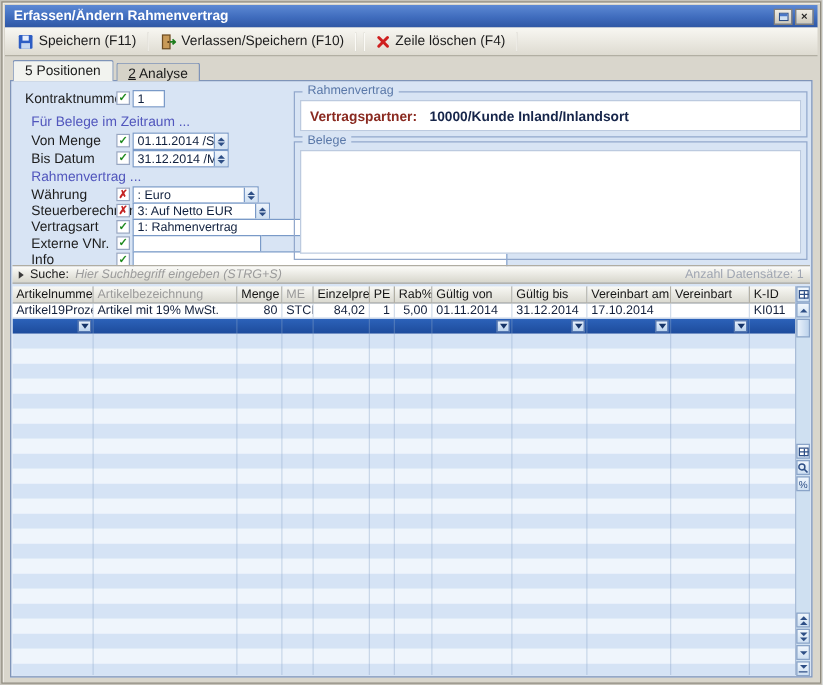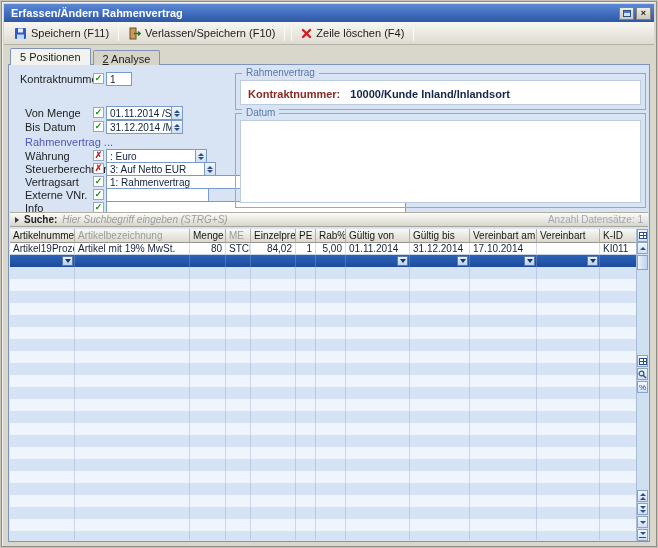--- a/index.html
+++ b/index.html
@@ -41,21 +41,21 @@
   .fs{position:absolute;border:1px solid #92a8cc;}
   .fs .legend{position:absolute;top:-7px;left:6px;background:#d8e4f4;padding:0 4px;font-size:10px;color:#5a78a8;white-space:nowrap;}
   .fs .inner{position:absolute;inset:6px 4px 4px;background:#fff;border:1px solid #bccadf;}
   .vpline{position:absolute;left:7px;top:7px;font-size:11px;font-weight:bold;white-space:nowrap;}
   .vplabel{color:#8a2a20;}
   .vpvalue{color:#16254a;margin-left:10px;}
   
   .searchbar{position:absolute;left:1px;right:1px;top:147px;height:15px;display:flex;align-items:center;gap:5px;
     background:linear-gradient(#fcfcf9,#d7d6cc);border-top:1px solid #b0ada2;border-bottom:1px solid #a6a398;padding:0 5px;font-size:10px;}
   .search-arrow{width:0;height:0;border-top:3px solid transparent;border-bottom:3px solid transparent;border-left:4px solid #3a3a3a;}
-  .search-label{font-weight:bold;color:#222;}
+  .search-label{font-weight:normal;color:#222;}
   .search-ph{font-style:italic;color:#9b9b9b;flex:1;white-space:nowrap;overflow:hidden;}
   .search-count{color:#a0a6b2;white-space:nowrap;}
   
   .ghead{position:absolute;left:1px;top:164px;height:14px;display:flex;overflow:hidden;width:627px;}
   .ghc{height:14px;background:linear-gradient(#f9f9f5,#dad9d0);border-right:1px solid #b3b0a5;border-bottom:1px solid #97948a;
     font-size:10px;color:#161616;padding:1px 3px;white-space:nowrap;overflow:hidden;flex:none;}
   .ghc-gray{color:#9b9b9b;}
   .gbody{position:absolute;left:1px;top:178px;bottom:1px;width:627px;overflow:hidden;background:#eff5fc;}
   .grow{display:flex;height:12px;flex:none;}
   .gc{height:12px;font-size:10px;color:#14213c;padding:0 3px;line-height:12px;white-space:nowrap;overflow:hidden;
@@ -137,20 +137,21 @@
   </div>
 
   <div class="tabpage">
 
     <span class="flabel" style="left:11px;top:8px">Kontraktnummer</span>
     <span class="chk yes" style="left:84px;top:8px"></span>
     <span class="fld" style="left:97px;top:7px;width:26px">
         <span>1</span>
       </span>
 
+    <span class="sect" style="left:16px;top:27px">Für Belege im Zeitraum ...</span>
 
     <span class="flabel" style="left:16px;top:42px">Von Menge</span>
     <span class="chk yes" style="left:84px;top:42px"></span>
     <span class="fld has-spin" style="left:97px;top:41px;width:77px">
       <span>01.11.2014 /Sa</span>
       <span class="spinbtn">
           <i class="tri-u"></i>
           <i class="tri-d"></i>
         </span>
     </span>
@@ -206,27 +207,27 @@
     <span class="flabel" style="left:16px;top:137px">Info</span>
     <span class="chk yes" style="left:84px;top:137px"></span>
     <span class="fld" style="left:97px;top:136px;width:300px">
         <span></span>
       </span>
 
     <div class="fs" style="left:226px;top:8px;width:411px;height:37px">
       <span class="legend">Rahmenvertrag</span>
       <div class="inner">
         <span class="vpline">
-          <span class="vplabel">Kontraktnummer:</span><span class="vpvalue">10000/Kunde Inland/Inlandsort</span>
+          <span class="vplabel">Vertragspartner:</span><span class="vpvalue">10000/Kunde Inland/Inlandsort</span>
         </span>
       </div>
     </div>
 
     <div class="fs" style="left:226px;top:48px;width:411px;height:95px">
-      <span class="legend">Datum</span>
+      <span class="legend">Belege</span>
       <div class="inner"><span></span></div>
     </div>
 
     <div class="searchbar">
       <span class="search-arrow"></span>
       <span class="search-label">Suche:</span>
       <span class="search-ph">Hier Suchbegriff eingeben (STRG+S)</span>
       <span class="search-count">Anzahl Datensätze: 1</span>
     </div>
 

